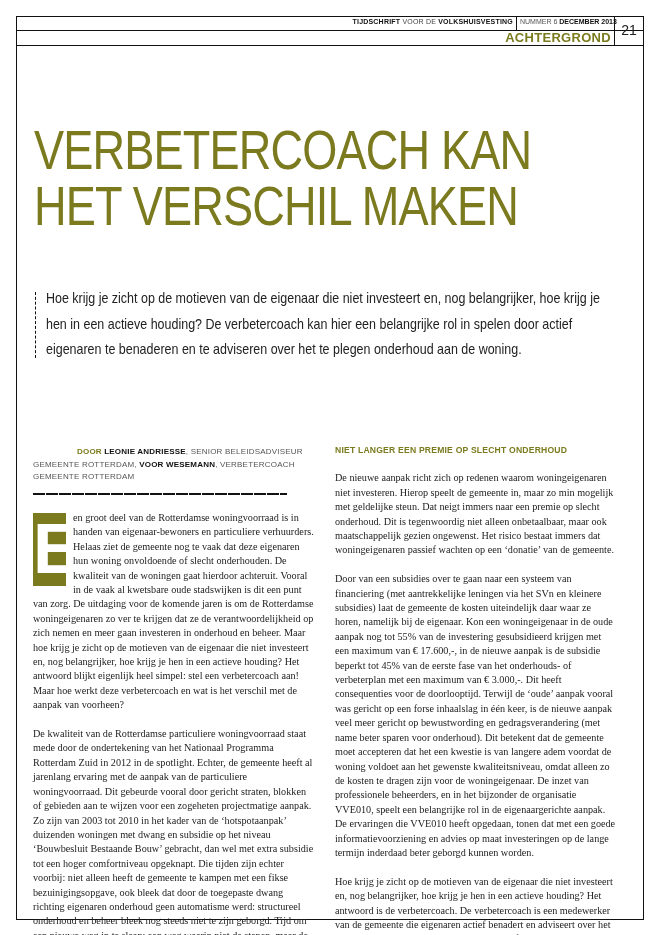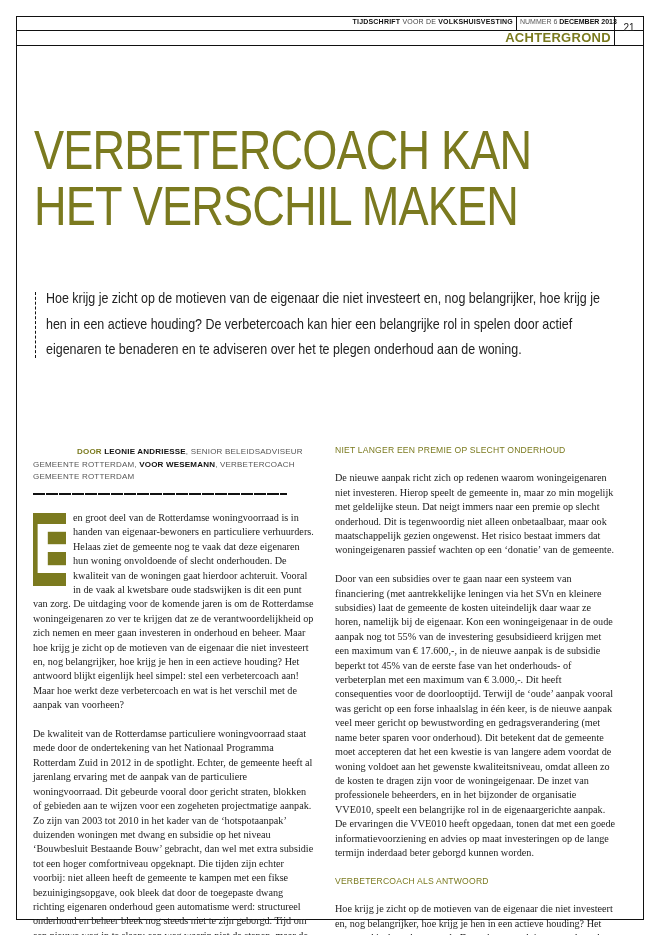--- a/index.html
+++ b/index.html
@@ -13,40 +13,40 @@
 
     .hdr-journal { position: absolute; top: 18px; right: 148px; font-size: 7px; letter-spacing: 0.2px; color: #111; white-space: nowrap; }
     .hdr-journal b { font-weight: bold; }
     .hdr-journal .lt { font-weight: normal; color: #444; }
     .hdr-sep1 { position: absolute; left: 516px; top: 16px; height: 14px; border-left: 1px solid #111; }
     .hdr-issue { position: absolute; top: 18px; left: 520px; font-size: 7px; white-space: nowrap; color: #111; }
     .hdr-issue .lt { color: #555; }
     .hdr-issue b { font-weight: bold; }
     .hdr-sep2 { position: absolute; left: 614px; top: 16px; height: 29px; border-left: 1px solid #111; }
     .hdr-section { position: absolute; top: 30px; right: 50px; font-size: 13px; font-weight: bold; color: #7a7a1e; letter-spacing: 0.3px; }
-    .hdr-page { position: absolute; top: 22px; left: 614px; width: 30px; text-align: center; font-size: 10px; color: #222; }
+    .hdr-page { position: absolute; top: 22px; left: 614px; width: 30px; text-align: center; font-size: 14px; color: #222; }
 
     .title { position: absolute; left: 34px; top: 85px; font-family: "Liberation Sans", sans-serif; font-size: 55px; line-height: 56px; color: #7b7a1f; letter-spacing: -1px; transform: scaleX(0.82); transform-origin: left top; white-space: nowrap; font-weight: normal; }
 
     .intro-bar { position: absolute; left: 35px; top: 292px; width: 0; height: 66px; border-left: 1.5px dashed #111; }
     .intro { position: absolute; left: 46px; top: 286px; width: 600px; font-size: 14.5px; line-height: 25.5px; color: #222; transform: scaleX(0.86); transform-origin: left top; white-space: nowrap; }
     .intro div { white-space: nowrap; }
 
     .byline { position: absolute; left: 33px; top: 446px; width: 285px; font-size: 8px; line-height: 12.5px; color: #555; letter-spacing: 0.2px; }
     .byline .door { color: #7a7a1e; font-weight: bold; padding-left: 44px; }
     .byline b { color: #111; text-align: center; }
     .byline-rule { position: absolute; left: 33px; top: 493px; width: 254px; height: 2px; background: repeating-linear-gradient(90deg, #111 0 12px, #fff 12px 13px); }
 
     .col { position: absolute; font-family: "Liberation Serif", serif; font-size: 10.2px; line-height: 14.4px; color: #222; }
     .col.left { left: 33px; top: 511px; width: 282px; }
     .col.right { left: 335px; top: 458px; width: 282px; }
     .col p { margin: 0 0 14.4px 0; text-align: left; }
     .dropcap { float: left; width: 33px; height: 73px; background: #7b7a1f; color: #ffffff; font-family: "Liberation Sans", sans-serif; font-weight: bold; font-size: 70px; line-height: 73px; text-align: center; margin: 2px 7px 0 0; overflow: hidden; }
     .dropcap span { color: #7b7a1f; }
-    .subhead { font-family: "Liberation Sans", sans-serif; font-weight: normal; font-size: 8.6px; color: #7a7a1e; letter-spacing: 0.2px; margin: 0; line-height: 13px; }
+    .subhead { font-family: "Liberation Sans", sans-serif; font-weight: bold; font-size: 8.6px; color: #7a7a1e; letter-spacing: 0.2px; margin: 0; line-height: 13px; }
   </style>
 </head>
 <body>
 
 <div class="frame"></div>
 <div class="hline l1"></div>
 <div class="hline l2"></div>
 <div class="hline l3"></div>
 
 <div class="hdr-journal">
@@ -85,15 +85,14 @@
   <p>
     <span class="dropcap"><span style="color: rgb(255, 255, 255);">E</span></span><span>en groot deel van de Rotterdamse woningvoorraad is in handen van eigenaar-bewoners en particuliere verhuurders. Helaas ziet de gemeente nog te vaak dat deze eigenaren hun woning onvoldoende of slecht onderhouden. De kwaliteit van de woningen gaat hierdoor achteruit. Vooral in de vaak al kwetsbare oude stadswijken is dit een punt van zorg. De uitdaging voor de komende jaren is om de Rotterdamse woningeigenaren zo ver te krijgen dat ze de verantwoordelijkheid op zich nemen en meer gaan investeren in onderhoud en beheer. Maar hoe krijg je zicht op de motieven van de eigenaar die niet investeert en, nog belangrijker, hoe krijg je hen in een actieve houding? Het antwoord blijkt eigenlijk heel simpel: stel een verbetercoach aan! Maar hoe werkt deze verbetercoach en wat is het verschil met de aanpak van voorheen?</span>
   </p>
   <p>De kwaliteit van de Rotterdamse particuliere woningvoorraad staat mede door de ondertekening van het Nationaal Programma Rotterdam Zuid in 2012 in de spotlight. Echter, de gemeente heeft al jarenlang ervaring met de aanpak van de particuliere woningvoorraad. Dit gebeurde vooral door gericht straten, blokken of gebieden aan te wijzen voor een zogeheten projectmatige aanpak. Zo zijn van 2003 tot 2010 in het kader van de ‘hotspotaanpak’ duizenden woningen met dwang en subsidie op het niveau ‘Bouwbesluit Bestaande Bouw’ gebracht, dan wel met extra subsidie tot een hoger comfortniveau opgeknapt. Die tijden zijn echter voorbij: niet alleen heeft de gemeente te kampen met een fikse bezuinigingsopgave, ook bleek dat door de toegepaste dwang richting eigenaren onderhoud geen automatisme werd: structureel onderhoud en beheer bleek nog steeds niet te zijn geborgd. Tijd om een nieuwe weg in te slaan: een weg waarin niet de stenen, maar de eigenaren centraal staan.</p>
 </div>
 
 <div class="col right">
   <p class="subhead" style="margin-top:-14px;">NIET LANGER EEN PREMIE OP SLECHT ONDERHOUD</p>
   <p>De nieuwe aanpak richt zich op redenen waarom woningeigenaren niet investeren. Hierop speelt de gemeente in, maar zo min mogelijk met geldelijke steun. Dat neigt immers naar een premie op slecht onderhoud. Dit is tegenwoordig niet alleen onbetaalbaar, maar ook maatschappelijk gezien ongewenst. Het risico bestaat immers dat woningeigenaren passief wachten op een ‘donatie’ van de gemeente.</p>
   <p>Door van een subsidies over te gaan naar een systeem van financiering (met aantrekkelijke leningen via het SVn en kleinere subsidies) laat de gemeente de kosten uiteindelijk daar waar ze horen, namelijk bij de eigenaar. Kon een woningeigenaar in de oude aanpak nog tot 55% van de investering gesubsidieerd krijgen met een maximum van € 17.600,-, in de nieuwe aanpak is de subsidie beperkt tot 45% van de eerste fase van het onderhouds- of verbeterplan met een maximum van € 3.000,-. Dit heeft consequenties voor de doorlooptijd. Terwijl de ‘oude’ aanpak vooral was gericht op een forse inhaalslag in één keer, is de nieuwe aanpak veel meer gericht op bewustwording en gedragsverandering (met name beter sparen voor onderhoud). Dit betekent dat de gemeente moet accepteren dat het een kwestie is van langere adem voordat de woning voldoet aan het gewenste kwaliteitsniveau, omdat alleen zo de kosten te dragen zijn voor de woningeigenaar. De inzet van professionele beheerders, en in het bijzonder de organisatie VVE010, speelt een belangrijke rol in de eigenaargerichte aanpak. De ervaringen die VVE010 heeft opgedaan, tonen dat met een goede informatievoorziening en advies op maat investeringen op de lange termijn inderdaad beter geborgd kunnen worden.</p>
-  <p class="subhead">VERBETERCOACH ALS ANTWOORD</p>
   <p>Hoe krijg je zicht op de motieven van de eigenaar die niet investeert en, nog belangrijker, hoe krijg je hen in een actieve houding? Het antwoord is de verbetercoach. De verbetercoach is een medewerker van de gemeente die eigenaren actief benadert en adviseert over het te plegen onderhoud aan de woning. Hij heeft bouwkundige kennis en een breed</p>
 </div>
 
 </body></html>

